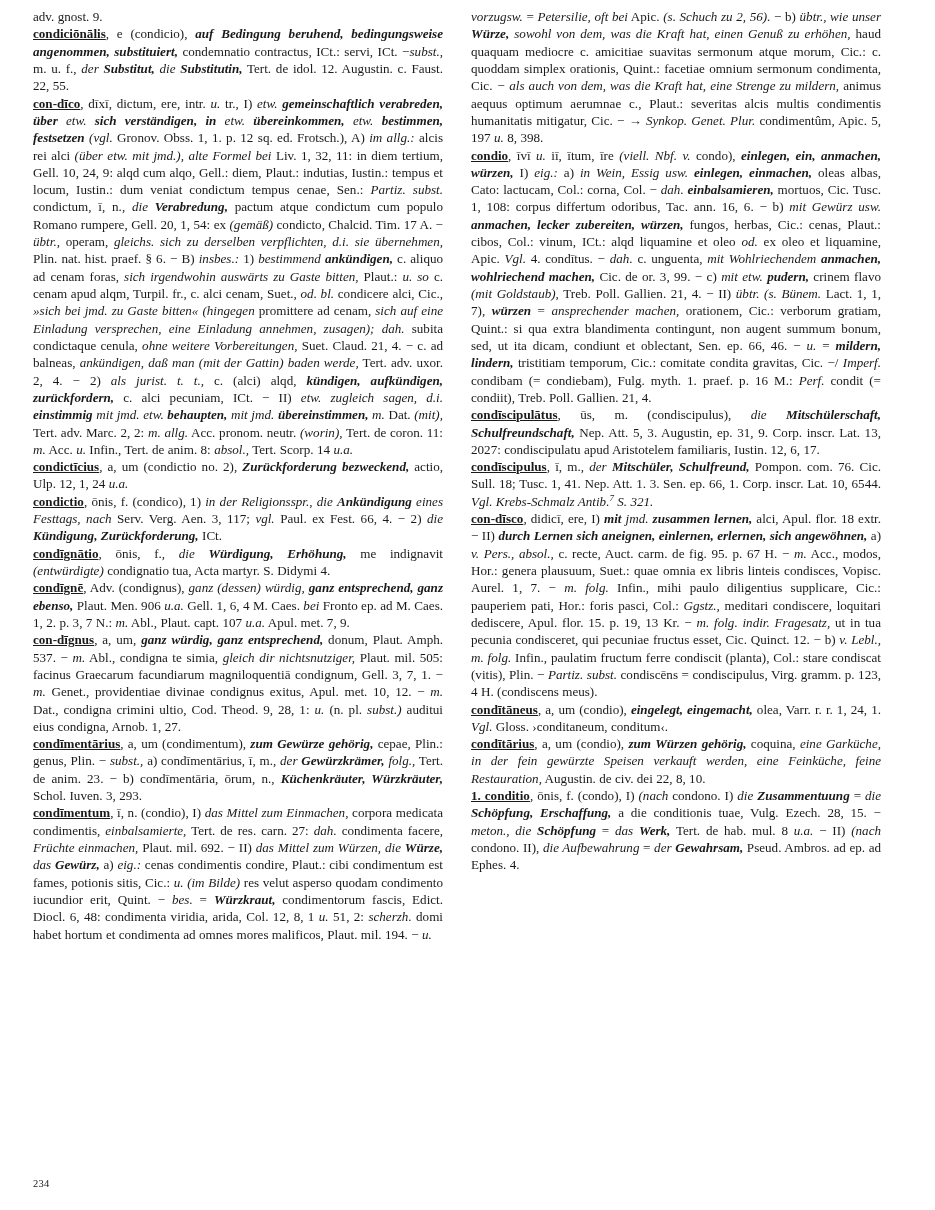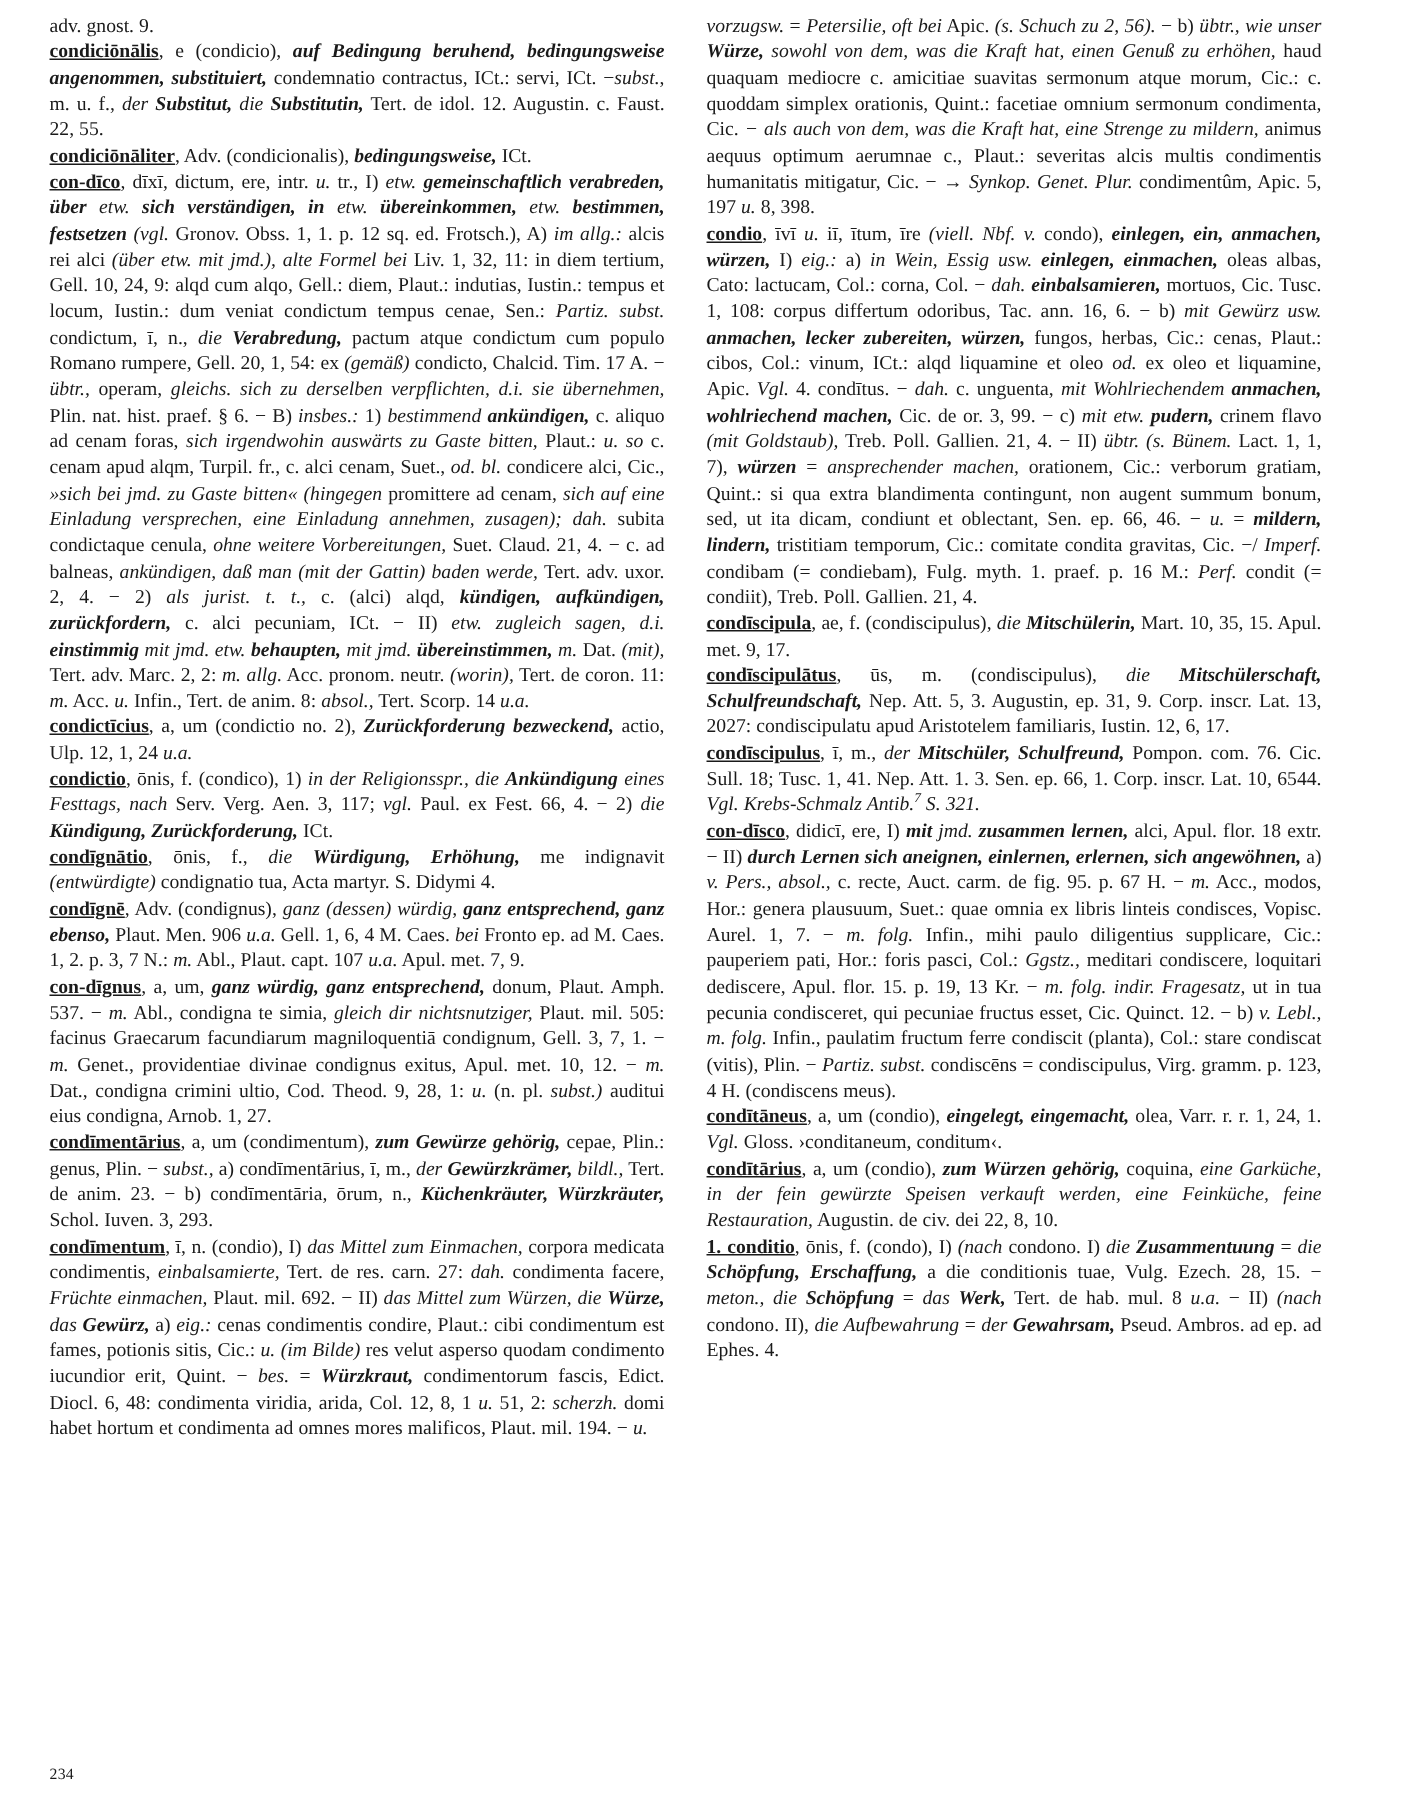--- a/index.html
+++ b/index.html
@@ -62,35 +62,33 @@
 </head>
 <body>
 
 <div id="page">
 
   <div class="columns">
 
     <div class="col">
       <p class="entry">adv. gnost. 9.</p>
       <p class="entry"><b>condiciōnālis</b>, e (condicio), <span class="bi">auf Bedingung beruhend, bedin­gungsweise angenommen, substituiert,</span> condemnatio contractus, ICt.: servi, ICt. −<i>subst.</i>, m. u. f., <i>der</i> <span class="bi">Substitut,</span> <i>die</i> <span class="bi">Substitutin,</span> Tert. de idol. 12. Augustin. c. Faust. 22, 55.</p>
-      <p class="entry"><b>condiciōnāliter</b>, Adv. (condicionalis), <span class="bi">bedingungsweise,</span> ICt.</p>
       <p class="entry"><b>con-dīco</b>, dīxī, dictum, ere, intr. <i>u.</i> tr., I) <i>etw.</i> <span class="bi">gemeinschaftlich verabreden, über</span> <i>etw.</i> <span class="bi">sich verständigen, in</span> <i>etw.</i> <span class="bi">übereinkom­men,</span> <i>etw.</i> <span class="bi">bestimmen, festsetzen</span> <i>(vgl.</i> Gronov. Obss. 1, 1. p. 12 sq. ed. Frotsch.), A) <i>im allg.:</i> alcis rei alci <i>(über etw. mit jmd.), alte Formel bei</i> Liv. 1, 32, 11: in diem tertium, Gell. 10, 24, 9: alqd cum alqo, Gell.: diem, Plaut.: indutias, Iustin.: tempus et locum, Iustin.: dum veniat condictum tempus cenae, Sen.: <i>Partiz. subst.</i> condictum, ī, n., <i>die</i> <span class="bi">Verabredung,</span> pactum atque condictum cum populo Romano rumpere, Gell. 20, 1, 54: ex <i>(gemäß)</i> condicto, Chalcid. Tim. 17 A. − <i>übtr.,</i> operam, <i>gleichs. sich zu derselben verpflichten, d.i. sie übernehmen,</i> Plin. nat. hist. praef. § 6. − B) <i>insbes.:</i> 1) <i>bestimmend</i> <span class="bi">ankün­digen,</span> c. aliquo ad cenam foras, <i>sich irgendwohin auswärts zu Gaste bitten,</i> Plaut.: <i>u. so</i> c. cenam apud alqm, Turpil. fr., c. alci cenam, Suet., <i>od. bl.</i> condicere alci, Cic., <i>»sich bei jmd. zu Gaste bitten« (hingegen</i> promittere ad cenam, <i>sich auf eine Einladung versprechen, eine Einladung annehmen, zusagen); dah.</i> subita condictaque cenula, <i>ohne weitere Vorbereitungen,</i> Suet. Claud. 21, 4. − c. ad balneas, <i>ankündigen, daß man (mit der Gattin) baden werde,</i> Tert. adv. uxor. 2, 4. − 2) <i>als jurist. t. t.,</i> c. (alci) alqd, <span class="bi">kündigen, aufkündigen, zurückfordern,</span> c. alci pecuniam, ICt. − II) <i>etw. zugleich sagen, d.i.</i> <span class="bi">einstimmig</span> <i>mit jmd. etw.</i> <span class="bi">behaupten,</span> <i>mit jmd.</i> <span class="bi">übereinstimmen,</span> <i>m.</i> Dat. <i>(mit),</i> Tert. adv. Marc. 2, 2: <i>m. allg.</i> Acc. pronom. neutr. <i>(worin),</i> Tert. de coron. 11: <i>m.</i> Acc. <i>u.</i> Infin., Tert. de anim. 8: <i>absol.,</i> Tert. Scorp. 14 <i>u.a.</i></p>
       <p class="entry"><b>condictīcius</b>, a, um (condictio no. 2), <span class="bi">Zurückforderung be­zweckend,</span> actio, Ulp. 12, 1, 24 <i>u.a.</i></p>
       <p class="entry"><b>condictio</b>, ōnis, f. (condico), 1) <i>in der Religionsspr., die</i> <span class="bi">An­kündigung</span> <i>eines Festtags, nach</i> Serv. Verg. Aen. 3, 117; <i>vgl.</i> Paul. ex Fest. 66, 4. − 2) <i>die</i> <span class="bi">Kündigung, Zurückforderung,</span> ICt.</p>
       <p class="entry"><b>condīgnātio</b>, ōnis, f., <i>die</i> <span class="bi">Würdigung, Erhöhung,</span> me indignavit <i>(entwürdigte)</i> condignatio tua, Acta martyr. S. Didymi 4.</p>
       <p class="entry"><b>condīgnē</b>, Adv. (condignus), <i>ganz (dessen) würdig,</i> <span class="bi">ganz ent­sprechend, ganz ebenso,</span> Plaut. Men. 906 <i>u.a.</i> Gell. 1, 6, 4 M. Caes. <i>bei</i> Fronto ep. ad M. Caes. 1, 2. p. 3, 7 N.: <i>m.</i> Abl., Plaut. capt. 107 <i>u.a.</i> Apul. met. 7, 9.</p>
       <p class="entry"><b>con-dīgnus</b>, a, um, <span class="bi">ganz würdig, ganz entsprechend,</span> donum, Plaut. Amph. 537. − <i>m.</i> Abl., condigna te simia, <i>gleich dir nichtsnutziger,</i> Plaut. mil. 505: facinus Graecarum facundiarum magniloquentiā condignum, Gell. 3, 7, 1. − <i>m.</i> Genet., provi­dentiae divinae condignus exitus, Apul. met. 10, 12. − <i>m.</i> Dat., condigna crimini ultio, Cod. Theod. 9, 28, 1: <i>u.</i> (n. pl. <i>subst.)</i> auditui eius condigna, Arnob. 1, 27.</p>
-      <p class="entry"><b>condīmentārius</b>, a, um (condimentum), <span class="bi">zum Gewürze gehörig,</span> cepae, Plin.: genus, Plin. − <i>subst.,</i> a) condīmentārius, ī, m., <i>der</i> <span class="bi">Gewürzkrämer,</span> <i>bildl.,</i> Tert. de anim. 23. − b) condīmentāria, ōrum, n., <span class="bi">Küchenkräuter, Würzkräuter,</span> Schol. Iuven. 3, 293.</p>
+      <p class="entry"><b>condīmentārius</b>, a, um (condimentum), <span class="bi">zum Gewürze gehörig,</span> cepae, Plin.: genus, Plin. − <i>subst.,</i> a) condīmentārius, ī, m., <i>der</i> <span class="bi">Gewürzkrämer,</span> <i>folg.,</i> Tert. de anim. 23. − b) condīmentāria, ōrum, n., <span class="bi">Küchenkräuter, Würzkräuter,</span> Schol. Iuven. 3, 293.</p>
       <p class="entry"><b>condīmentum</b>, ī, n. (condio), I) <i>das Mittel zum Einmachen,</i> corpora medicata condimentis, <i>einbalsamierte,</i> Tert. de res. carn. 27: <i>dah.</i> condimenta facere, <i>Früchte einmachen,</i> Plaut. mil. 692. − II) <i>das Mittel zum Würzen, die</i> <span class="bi">Würze,</span> <i>das</i> <span class="bi">Gewürz,</span> a) <i>eig.:</i> cenas condimentis condire, Plaut.: cibi condimentum est fames, potionis sitis, Cic.: <i>u. (im Bilde)</i> res velut asperso quodam condimento iucundior erit, Quint. − <i>bes.</i> = <span class="bi">Würzkraut,</span> condimentorum fascis, Edict. Diocl. 6, 48: condimenta viridia, arida, Col. 12, 8, 1 <i>u.</i> 51, 2: <i>scherzh.</i> domi habet hortum et condimenta ad omnes mores malificos, Plaut. mil. 194. − <i>u.</i></p>
     </div>
 
     <div class="col">
       <p class="entry"><i>vorzugsw.</i> = <i>Petersilie, oft bei</i> Apic. <i>(s. Schuch zu 2, 56).</i> − b) <i>übtr., wie unser</i> <span class="bi">Würze,</span> <i>sowohl von dem, was die Kraft hat, einen Genuß zu erhöhen,</i> haud quaquam mediocre c. amicitiae suavitas sermonum atque morum, Cic.: c. quoddam simplex orationis, Quint.: facetiae omnium sermonum condimenta, Cic. <i>− als auch von dem, was die Kraft hat, eine Strenge zu mildern,</i> animus aequus optimum aerumnae c., Plaut.: severitas alcis multis condimentis humanitatis mitigatur, Cic. − → <i>Synkop. Genet. Plur.</i> condimentûm, Apic. 5, 197 <i>u.</i> 8, 398.</p>
       <p class="entry"><b>condio</b>, īvī <i>u.</i> iī, ītum, īre <i>(viell. Nbf. v.</i> condo), <span class="bi">einlegen, ein­, anmachen, würzen,</span> I) <i>eig.:</i> a) <i>in Wein, Essig usw.</i> <span class="bi">einlegen, einmachen,</span> oleas albas, Cato: lactucam, Col.: corna, Col. − <i>dah.</i> <span class="bi">einbalsamieren,</span> mortuos, Cic. Tusc. 1, 108: corpus differ­tum odoribus, Tac. ann. 16, 6. − b) <i>mit Gewürz usw.</i> <span class="bi">anmachen, lecker zubereiten, würzen,</span> fungos, herbas, Cic.: cenas, Plaut.: cibos, Col.: vinum, ICt.: alqd liquamine et oleo <i>od.</i> ex oleo et liquamine, Apic. <i>Vgl.</i> 4. condītus. − <i>dah.</i> c. unguenta, <i>mit Wohlriechendem</i> <span class="bi">anmachen, wohlriechend machen,</span> Cic. de or. 3, 99. − c) <i>mit etw.</i> <span class="bi">pudern,</span> crinem flavo <i>(mit Goldstaub),</i> Treb. Poll. Gallien. 21, 4. − II) <i>übtr. (s. Bünem.</i> Lact. 1, 1, 7), <span class="bi">würzen</span> = <i>ansprechender machen,</i> orationem, Cic.: verborum gratiam, Quint.: si qua extra blandimenta contingunt, non augent summum bonum, sed, ut ita dicam, condiunt et oblectant, Sen. ep. 66, 46. − <i>u.</i> = <span class="bi">mildern, lindern,</span> tristitiam temporum, Cic.: comitate condita gravitas, Cic. −/ <i>Imperf.</i> condibam (= condieb­am), Fulg. myth. 1. praef. p. 16 M.: <i>Perf.</i> condit (= condiit), Treb. Poll. Gallien. 21, 4.</p>
-      <p class="entry"><b>condīscipula</b>, ae, f. (condiscipulus), <i>die</i> <span class="bi">Mitschülerin,</span> Mart. 10, 35, 15. Apul. met. 9, 17.</p>
       <p class="entry"><b>condīscipulātus</b>, ūs, m. (condiscipulus), <i>die</i> <span class="bi">Mitschülerschaft, Schulfreundschaft,</span> Nep. Att. 5, 3. Augustin, ep. 31, 9. Corp. inscr. Lat. 13, 2027: condiscipulatu apud Aristotelem familiaris, Iustin. 12, 6, 17.</p>
       <p class="entry"><b>condīscipulus</b>, ī, m., <i>der</i> <span class="bi">Mitschüler, Schulfreund,</span> Pompon. com. 76. Cic. Sull. 18; Tusc. 1, 41. Nep. Att. 1. 3. Sen. ep. 66, 1. Corp. inscr. Lat. 10, 6544. <i>Vgl. Krebs-Schmalz Antib.<sup>7</sup> S. 321.</i></p>
       <p class="entry"><b>con-dīsco</b>, didicī, ere, I) <span class="bi">mit</span> <i>jmd.</i> <span class="bi">zusammen lernen,</span> alci, Apul. flor. 18 extr. − II) <span class="bi">durch Lernen sich aneignen, einlernen, erlernen, sich angewöhnen,</span> a) <i>v. Pers., absol.,</i> c. recte, Auct. carm. de fig. 95. p. 67 H. − <i>m.</i> Acc., modos, Hor.: genera plausuum, Suet.: quae omnia ex libris linteis condisces, Vopisc. Aurel. 1, 7. − <i>m. folg.</i> Infin., mihi paulo diligentius supplicare, Cic.: pauperiem pati, Hor.: foris pasci, Col.: <i>Ggstz.,</i> meditari condiscere, loquitari dediscere, Apul. flor. 15. p. 19, 13 Kr. − <i>m. folg. indir. Fragesatz,</i> ut in tua pecunia condisceret, qui pecuniae fructus esset, Cic. Quinct. 12. − b) <i>v. Lebl., m. folg.</i> Infin., paulatim fructum ferre condiscit (planta), Col.: stare condiscat (vitis), Plin. − <i>Partiz. subst.</i> condiscēns = condiscipu­lus, Virg. gramm. p. 123, 4 H. (condiscens meus).</p>
       <p class="entry"><b>condītāneus</b>, a, um (condio), <span class="bi">eingelegt, eingemacht,</span> olea, Varr. r. r. 1, 24, 1. <i>Vgl.</i> Gloss. ›conditaneum, conditum‹.</p>
       <p class="entry"><b>condītārius</b>, a, um (condio), <span class="bi">zum Würzen gehörig,</span> coquina, <i>eine Garküche, in der fein gewürzte Speisen verkauft werden, eine Feinküche, feine Restauration,</i> Augustin. de civ. dei 22, 8, 10.</p>
       <p class="entry"><b>1. conditio</b>, ōnis, f. (condo), I) <i>(nach</i> condono. I) <i>die</i> <span class="bi">Zusam­mentuung</span> = <i>die</i> <span class="bi">Schöpfung, Erschaffung,</span> a die conditionis tuae, Vulg. Ezech. 28, 15. − <i>meton., die</i> <span class="bi">Schöpfung</span> = <i>das</i> <span class="bi">Werk,</span> Tert. de hab. mul. 8 <i>u.a.</i> − II) <i>(nach</i> condono. II), <i>die Aufbewahrung</i> = <i>der</i> <span class="bi">Gewahrsam,</span> Pseud. Ambros. ad ep. ad Ephes. 4.</p>
     </div>
 
   </div>
 

